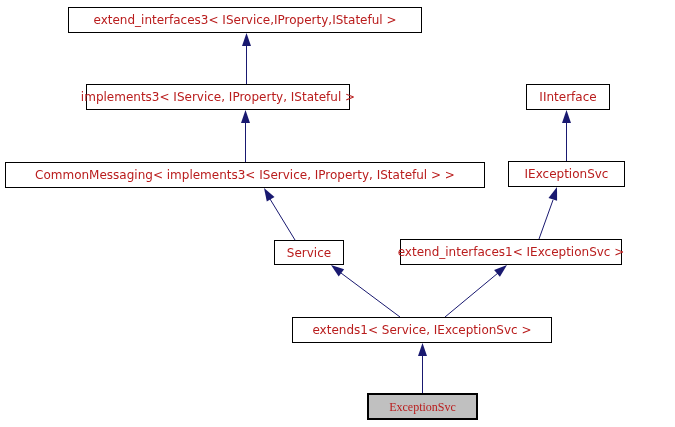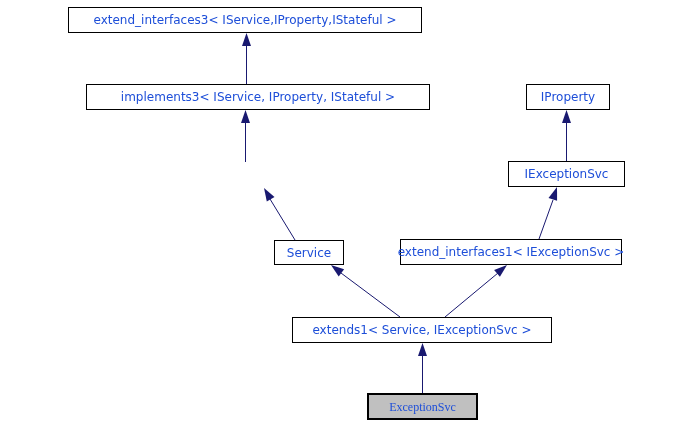--- a/index.html
+++ b/index.html
@@ -14,21 +14,21 @@
   svg.edges {
     position: absolute;
     left: 0; top: 0;
     width: 675px; height: 427px;
   }
   .node {
     position: absolute;
     box-sizing: border-box;
     border: 1px solid #000000;
     background: #ffffff;
-    color: #1d4ed8;
+    color: #b91c1c;
     display: flex;
     align-items: center;
     justify-content: center;
     font-size: 12px;
     line-height: 1;
     white-space: nowrap;
     cursor: pointer;
   }
   .node.highlight {
     background: #c0c0c0;
@@ -74,24 +74,25 @@
       <polygon class="edge-head" points="507,265 499.9,276.8 494.1,270"></polygon>
     </g>
     <g>
       <line class="edge-line" x1="422.5" y1="393" x2="422.5" y2="355"></line>
       <polygon class="edge-head" points="422.5,343 418,356 427,356"></polygon>
     </g>
   </svg>
 
   <div class="node" style="left:68px;  top:7px;   width:354px; height:26px;">extend_interfaces3&lt; IService,IProperty,IStateful &gt;</div>
 
-  <div class="node" style="left:86px;  top:84px;  width:344px; height:26px;">implements3&lt; IService, IProperty, IStateful &gt;</div>
+  <div class="node" style="left:86px;  top:84px;  width:264px; height:26px;">implements3&lt; IService, IProperty, IStateful &gt;</div>
 
+  <div class="node" style="left:5px;   top:162px; width:480px; height:26px;">CommonMessaging&lt; implements3&lt; IService, IProperty, IStateful &gt; &gt;</div>
 
-  <div class="node" style="left:526px; top:84px;  width:84px;  height:26px;">IProperty</div>
+  <div class="node" style="left:526px; top:84px;  width:84px;  height:26px;">IInterface</div>
 
   <div class="node" style="left:274px; top:240px; width:70px;  height:25px;">Service</div>
 
   <div class="node" style="left:508px; top:161px; width:117px; height:26px;">IExceptionSvc</div>
 
   <div class="node" style="left:400px; top:239px; width:222px; height:26px;">extend_interfaces1&lt; IExceptionSvc &gt;</div>
 
   <div class="node" style="left:292px; top:317px; width:260px; height:26px;">extends1&lt; Service, IExceptionSvc &gt;</div>
 
   <div class="node highlight" style="left:367px; top:393px; width:111px; height:27px;">ExceptionSvc</div>

